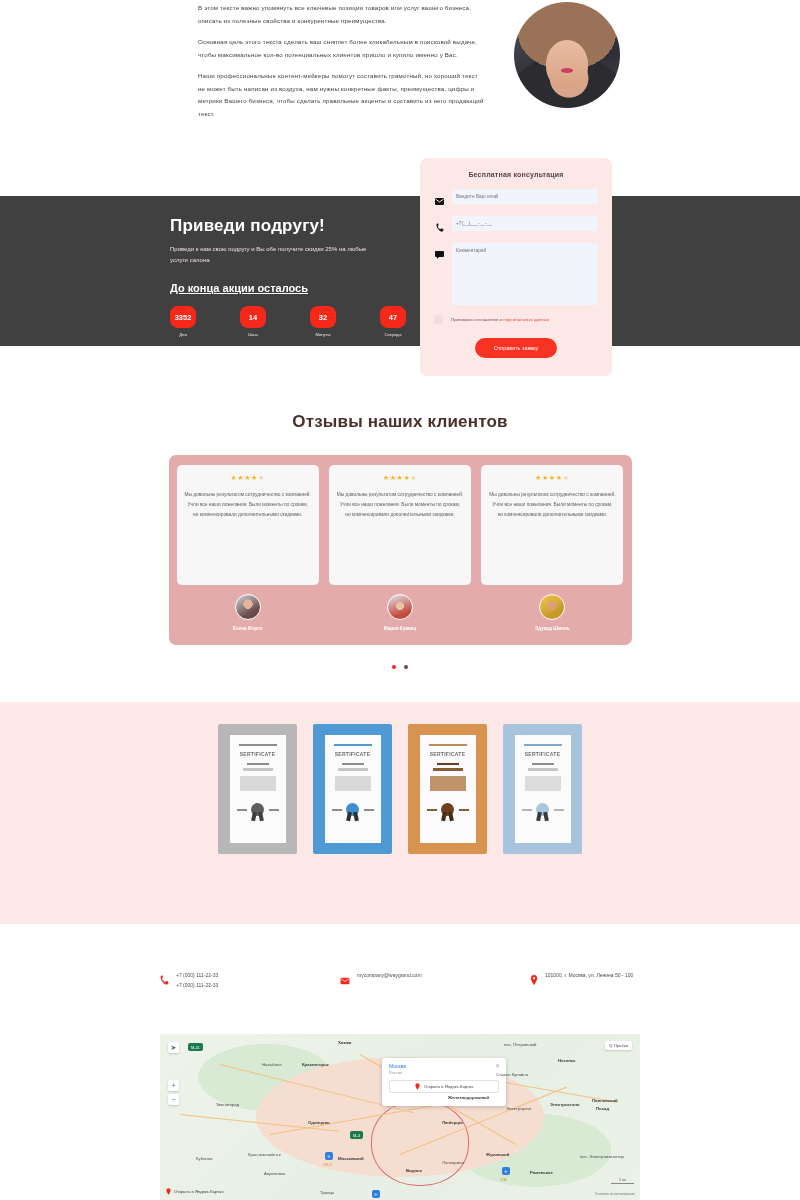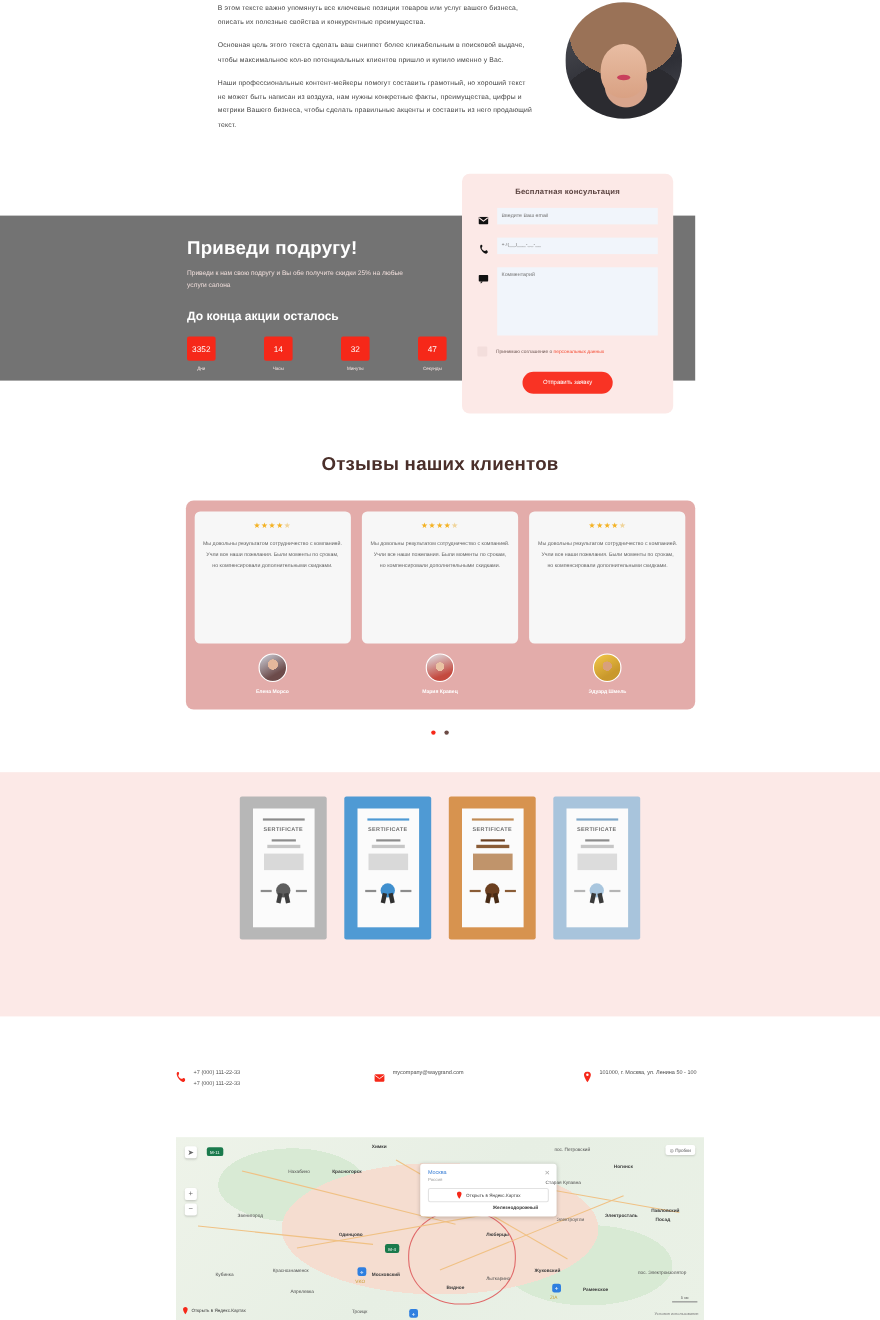--- a/index.html
+++ b/index.html
@@ -33,40 +33,40 @@
     border-radius:50% 50% 46% 46%;
     background: linear-gradient(180deg,#e8bda3,#d9a183);
   }
   .intro-photo::after {
     content:""; position:absolute; left:44%; top:62%; width:12%; height:5%;
     border-radius:50%; background:#c9405c;
   }
 
   
   .promo {
-    position: absolute; left: 0; top: 196px; width: 632px; height: 150px;
-    background: #737373;
+    position: absolute; left: 0; top: 196px; width: 800px; height: 150px;
+    background: #404040;
   }
   .promo-inner { padding: 20px 0 0 170px; }
   .promo-title {
     font-size: 17px; font-weight: bold; color: #ffffff; letter-spacing: .2px;
   }
   .promo-sub {
     font-size: 6px; color: #f0dedb; line-height: 11px; margin-top: 8px;
     max-width: 210px;
   }
   .promo-count-title {
-    font-size: 11px; font-weight: bold; color: #ffffff; margin-top: 16px;
+    font-size: 11px; font-weight: bold; color: #ffffff; margin-top: 16px; text-decoration: underline;
   }
   .counters { display: flex; gap: 44px; margin-top: 12px; }
   .counter { width: 26px; text-align: center; }
   .counter-box {
-    width: 26px; height: 22px; background: #f62819; border-radius: 2px;
+    width: 26px; height: 22px; background: #f62819; border-radius: 8px;
     display: flex; align-items: center; justify-content: center;
-    color: #fff; font-size: 7.5px; font-weight: normal;
+    color: #fff; font-size: 7.5px; font-weight: bold;
   }
   .counter-label { font-size: 4.2px; color: #f2e3e1; margin-top: 4px; }
 
   
   .form-card {
     position: absolute; left: 420px; top: 158px; width: 192px; height: 218px;
     background: #fce9e7; border-radius: 7px; padding: 13px 14px;
   }
   .form-title {
     text-align: center; font-size: 7px; color: #5b4340; font-weight: bold;

